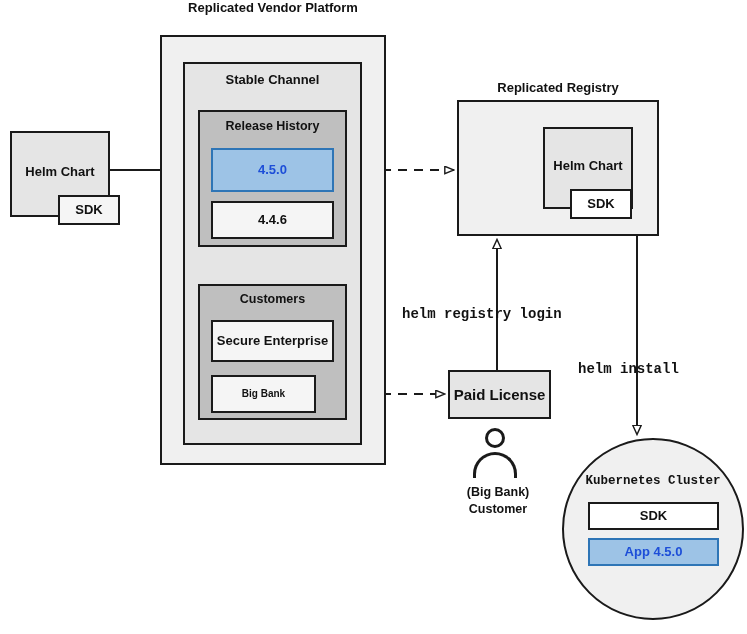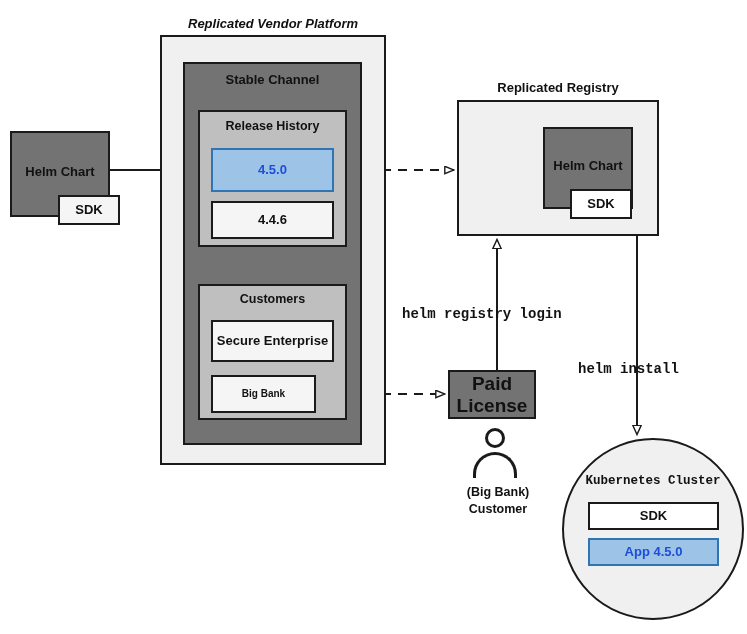--- a/index.html
+++ b/index.html
@@ -38,37 +38,37 @@
     align-items: flex-start;
     justify-content: center;
     text-align: center;
     font-weight: bold;
     color: #111111;
   }
 
   
   .f-white   { background: #ffffff; }
   .f-l1      { background: #f0f0f0; }  
-  .f-l2      { background: #737373; }  
+  .f-l2      { background: #e5e5e5; }  
   .f-l3      { background: #bfbfbf; }  
   .f-item    { background: #f5f5f5; }  
   .f-blue    { background: #9dc3e6; border-color: #2e75b6; color: #1d4ed8; }
 
   
   .title {
     position: absolute;
     font-size: 13px;
     font-weight: bold;
     color: #111111;
     text-align: center;
     white-space: nowrap;
   }
 
   
-  #platform-title { left: 160px; top: 16px; width: 226px; font-style: italic; }
+  #platform-title { left: 160px; top: 0; width: 226px; }
   #registry-title { left: 457px; top: 80px; width: 202px; }
 
   
   #platform-box      { left: 160px;  top: 35px;  width: 226px; height: 430px; }
   #channel-box       { left: 183px;  top: 62px;  width: 179px; height: 383px; }
   #channel-label     { left: 183px;  top: 72px;  width: 179px; font-size: 13px; }
   #relhist-box       { left: 198px;  top: 110px; width: 149px; height: 137px; }
   #relhist-label     { left: 198px;  top: 119px; width: 149px; font-size: 12.5px; }
   #ver-450           { left: 211px;  top: 148px; width: 123px; height: 44px; font-size: 13px; border-width: 2px; }
   #ver-446           { left: 211px;  top: 201px; width: 123px; height: 38px; font-size: 13px; }
@@ -82,21 +82,21 @@
                        align-items: flex-start; padding-top: 32px; }
   #helm-left-sdk     { left: 58px;   top: 195px; width: 62px;  height: 30px; font-size: 13px; }
 
   
   #registry-box      { left: 457px;  top: 100px; width: 202px; height: 136px; }
   #helm-reg          { left: 543px;  top: 127px; width: 90px;  height: 82px; font-size: 13px;
                        align-items: flex-start; padding-top: 30px; }
   #helm-reg-sdk      { left: 570px;  top: 189px; width: 62px;  height: 30px; font-size: 13px; }
 
   
-  #paid-license      { left: 448px;  top: 370px; width: 88px;  height: 49px; font-size: 19px; }
+  #paid-license      { left: 448px;  top: 370px; width: 103px;  height: 49px; font-size: 15px; }
 
   
   #person-group {
     position: absolute;
     left: 470px; top: 428px; width: 52px; height: 48px;
   }
   #person-head {
     position: absolute;
     left: 15px; top: 0px; width: 20px; height: 20px;
     border: 3px solid #1a1a1a; border-radius: 50%;

